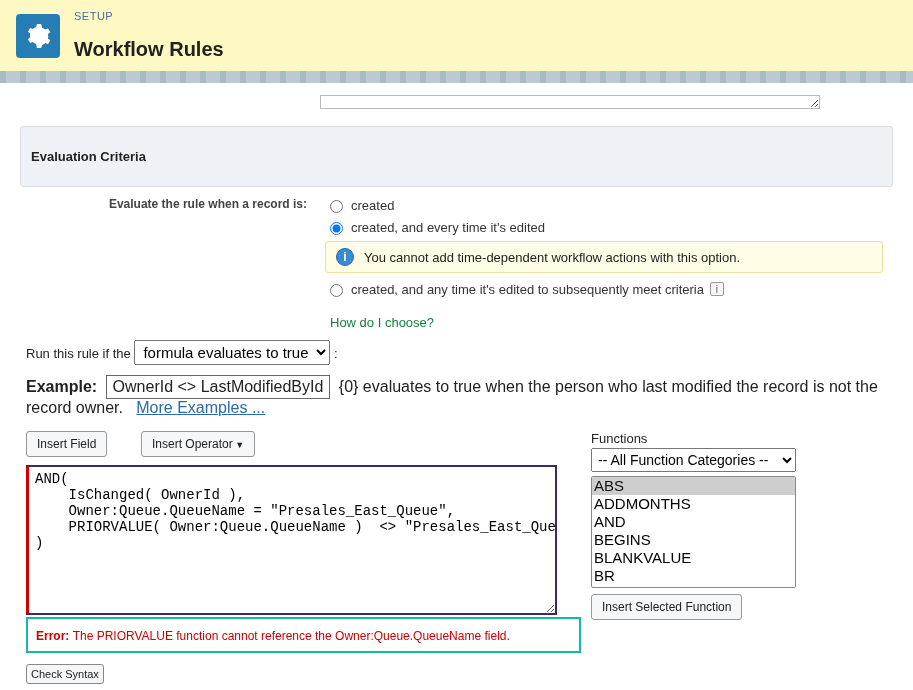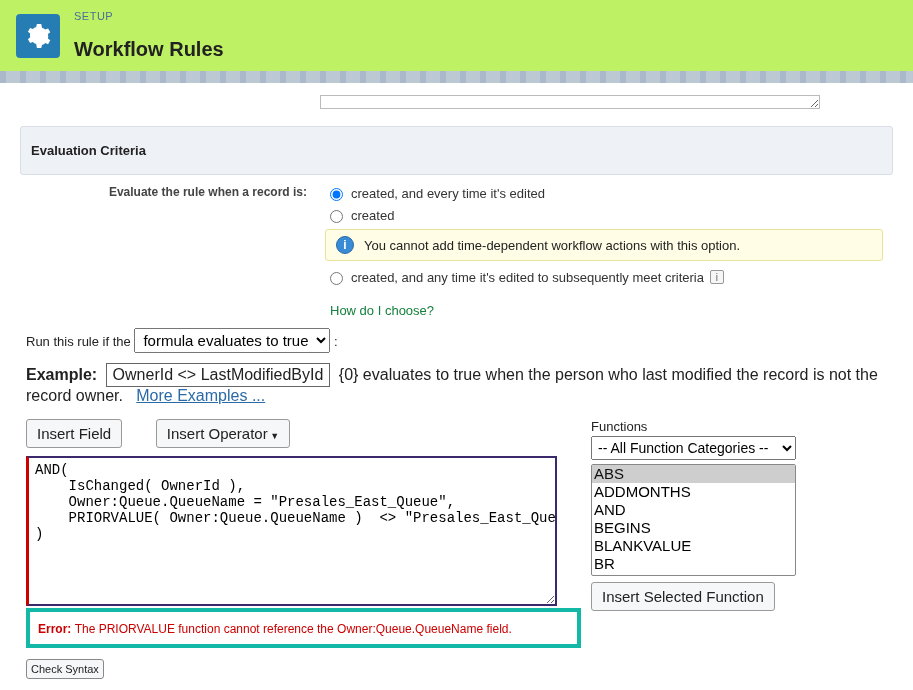--- a/index.html
+++ b/index.html
@@ -8,21 +8,21 @@
     font-family: Arial, Helvetica, sans-serif;
     font-size: 13px;
     color: #222;
     background: #fff;
     width: 913px;
   }
   .top-header {
     display: flex;
     align-items: center;
     padding: 10px 16px;
-    background: #bef264;
+    background: #fef9c3;
   }
   .gear-tile {
     width: 44px;
     height: 44px;
     background: #267db3;
     border-radius: 4px;
     display: flex;
     align-items: center;
     justify-content: center;
     margin-right: 14px;
@@ -57,21 +57,21 @@
     overflow: hidden;
     background: #fff;
     padding: 2px;
     font-family: Arial, sans-serif;
     font-size: 12px;
   }
   .section-hdr {
     background: #eef1f5;
     border: 1px solid #d8dde6;
     border-radius: 3px;
-    padding: 16px 10px;
+    padding: 22px 10px;
     font-weight: bold;
     margin-top: 14px;
     font-size: 13px;
   }
   .eval-row {
     display: flex;
     align-items: flex-start;
     padding: 10px 10px 4px 10px;
   }
   .eval-label {
@@ -157,21 +157,21 @@
   .more-link {
     color: #2a6aa6;
     text-decoration: underline;
     cursor: pointer;
   }
   .btn {
     background: #f6f7f9;
     border: 1px solid #999;
     border-radius: 3px;
     padding: 5px 10px;
-    font-size: 15px;
+    font-size: 12px;
     cursor: pointer;
     color: #222;
   }
   .btn-row { margin-bottom: 8px; }
   .btn + .btn { margin-left: 30px; }
   .operator-tri::after { content: " ▼"; font-size: 9px; }
   .editor-block {
     display: flex;
     gap: 10px;
     align-items: flex-start;
@@ -185,21 +185,21 @@
     border-left: 3px solid #d10000;
     font-family: "Courier New", monospace;
     font-size: 14px;
     padding: 4px 6px;
     resize: both;
     white-space: pre;
     overflow: auto;
     color: #000;
   }
   .red-box {
-    border: 4px solid #14b8a6;
+    border: 2px solid #14b8a6;
     padding: 10px 13px 8px 8px;
     margin-top: -1px;
     width: 555px;
   }
   .err-text {
     font-size: 12px;
     font-weight: bold;
   }
   .err-pre { color: #c00; }
   .err-msg { color: #c00; font-weight: normal; }
@@ -254,26 +254,26 @@
 <div class="content-wrap">
 
   <textarea class="blank-textarea" style=""></textarea>
 
   
   <div class="section-hdr">Evaluation Criteria</div>
   <div class="eval-row">
     <div class="eval-label">Evaluate the rule when a record is:</div>
     <div class="radio-group">
       <label class="radio-line">
+        <input type="radio" name="eval" style="">
+        <span>created</span>
+      </label>
+      <label class="radio-line">
         <input type="radio" name="eval" checked="" style="">
         <span>created, and every time it's edited</span>
-      </label>
-      <label class="radio-line">
-        <input type="radio" name="eval" style="">
-        <span>created</span>
       </label>
       <div class="info-bar">
         <span class="info-icon-circle">i</span>
         <span>You cannot add time-dependent workflow actions with this option.</span>
       </div>
       <label class="radio-line">
         <input type="radio" name="eval" style="">
         <span>created, and any time it's edited to subsequently meet criteria</span>
         <span class="mini-info">i</span>
       </label>

